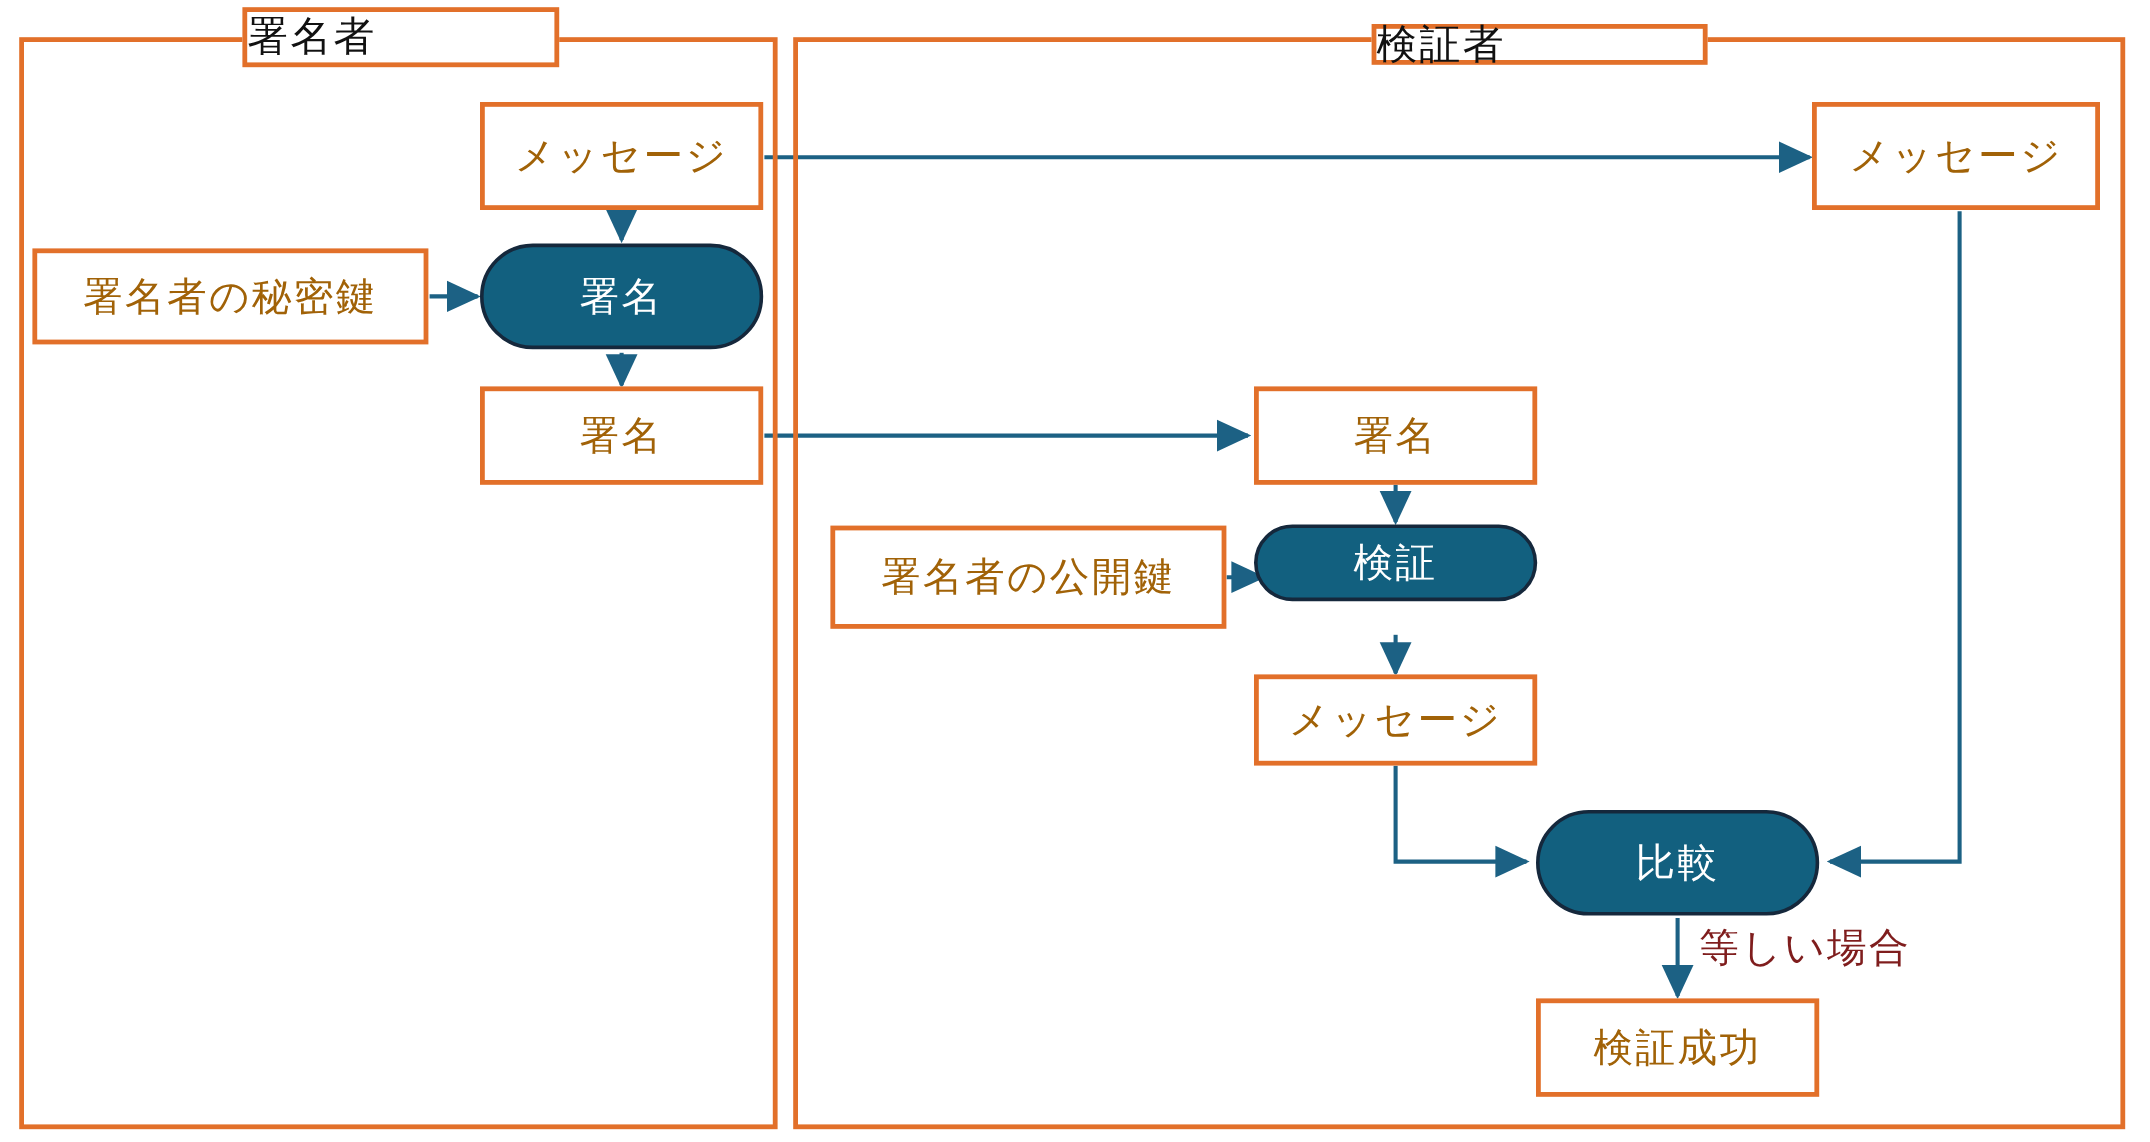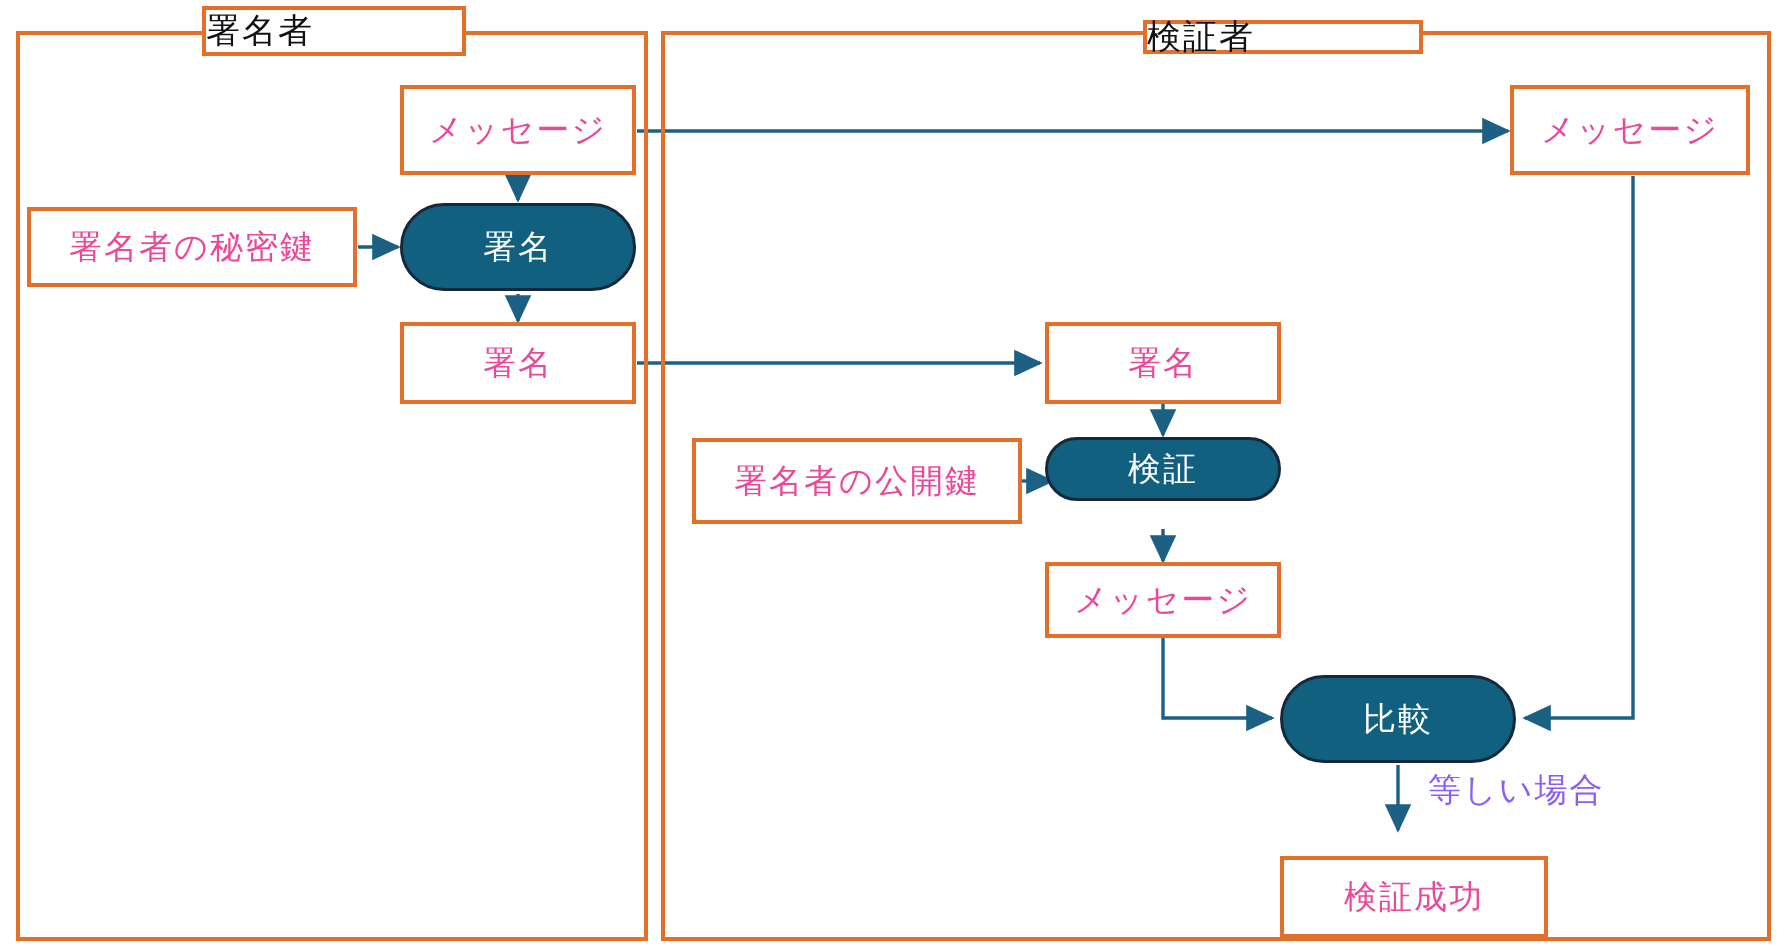--- a/index.html
+++ b/index.html
@@ -44,46 +44,45 @@
     white-space: nowrap;
   }
   .node-rect {
     position: absolute;
     border: 4px solid #E2702A;
     background: #ffffff;
     box-sizing: border-box;
     display: flex;
     align-items: center;
     justify-content: center;
-    color: #ec4899;
+    color: #a16207;
     font-size: 33px;
     letter-spacing: 2px;
     white-space: nowrap;
   }
   .node-round {
     position: absolute;
     border: 3px solid #15283C;
     background: #12607F;
     box-sizing: border-box;
     border-radius: 999px;
     display: flex;
     align-items: center;
     justify-content: center;
     color: #ffffff;
     font-size: 33px;
     letter-spacing: 2px;
     white-space: nowrap;
   }
   .edge-label {
     position: absolute;
-    color: #8b5cf6;
+    color: #7f1d1d;
     font-size: 33px;
     letter-spacing: 2px;
     white-space: nowrap;
-    margin-left: 12px;
   }
 </style>
 </head>
 <body>
 
 <div id="canvas">
 
   <svg class="layer" viewBox="0 0 1792 952">
     <defs>
       <marker id="arrowhead" markerWidth="9" markerHeight="9" refX="7.6" refY="4.5" orient="auto" markerUnits="strokeWidth">
@@ -159,19 +158,19 @@
   </div>
 
   <div class="node-rect" style="left:1045px; top:562px; width:236px; height:76px;">
     <span>メッセージ</span>
   </div>
 
   <div class="node-round" style="left:1280px; top:675px; width:236px; height:88px;">
     <span>比較</span>
   </div>
 
-  <div class="node-rect" style="left:1280px; top:832px; width:268px; height:82px;margin-top:24px;">
+  <div class="node-rect" style="left:1280px; top:832px; width:236px; height:82px;">
     <span>検証成功</span>
   </div>
 
   <div class="edge-label" style="left:1416px; top:768px;">等しい場合</div>
 
 </div>
 
 </body></html>

